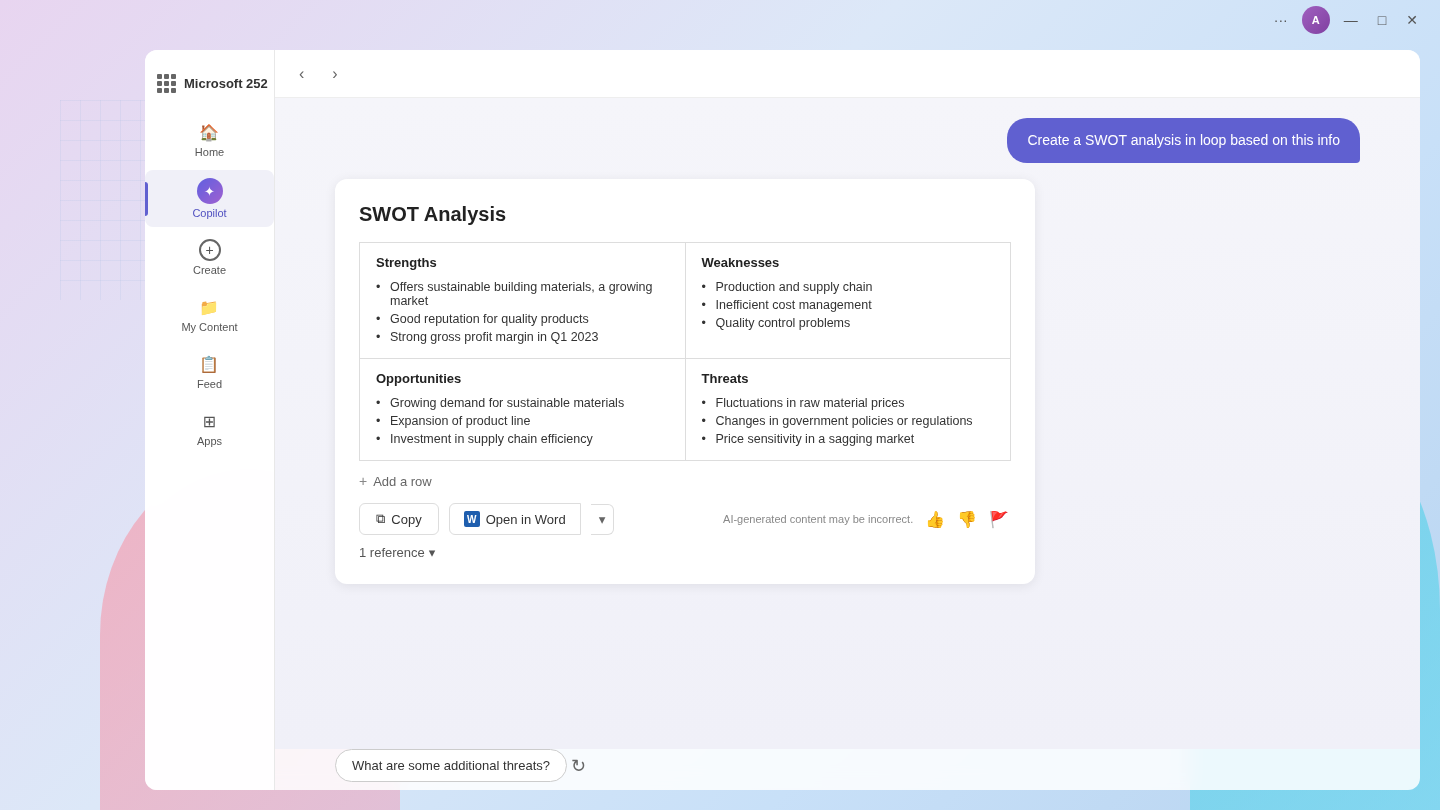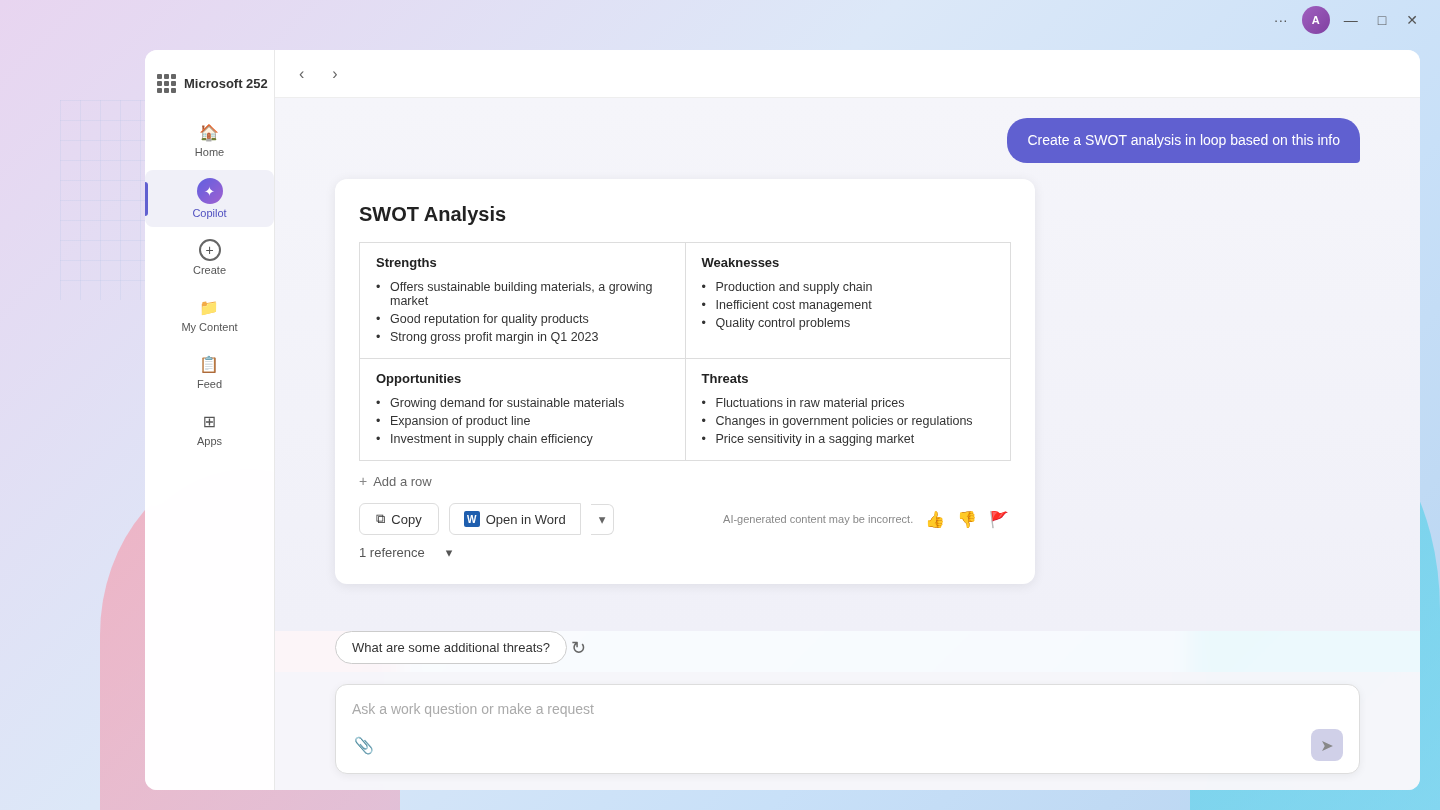--- a/index.html
+++ b/index.html
@@ -371,21 +371,21 @@
       cursor: pointer;
       color: #888;
       font-size: 16px;
       padding: 2px;
     }
 
     
     .reference-row {
       display: flex;
       align-items: center;
-      gap: 21px;
+      gap: 4px;
       margin-top: 10px;
       font-size: 13px;
       color: #555;
       cursor: pointer;
     }
 
     
     .suggestions-row {
       display: flex;
       align-items: center;
@@ -618,25 +618,14 @@
           <span>▾</span>
         </div>
       </div>
     </div>
 
     <div class="suggestions-row">
       <button class="suggestion-chip">What are some additional threats?</button>
       <button class="refresh-btn">↻</button>
     </div>
 
-    <div class="input-area">
-      <div class="input-box">
-        <input class="input-field" type="text" placeholder="Ask a work question or make a request" style="">
-        <div class="input-bottom">
-          <button class="attach-btn">📎</button>
-          <button class="send-btn">
-            <span>➤</span>
-          </button>
-        </div>
-      </div>
-    </div>
   </div>
 </div>
 
 </body></html>

